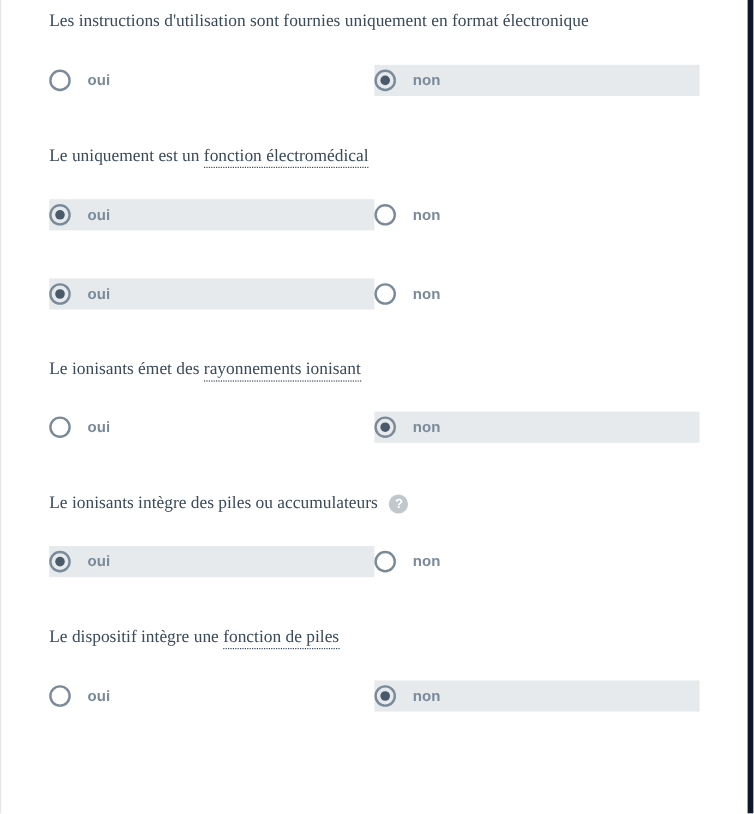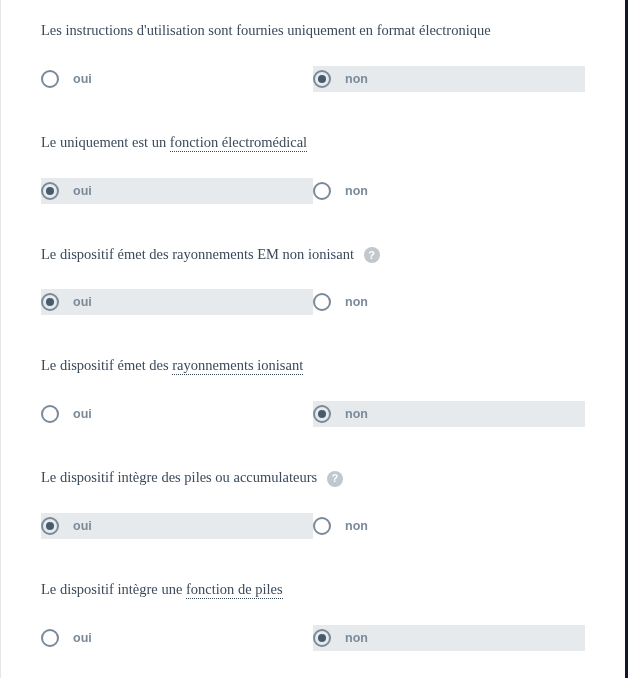--- a/index.html
+++ b/index.html
@@ -5,22 +5,22 @@
   * { box-sizing: border-box; margin: 0; padding: 0; }
   html, body { width: 628px; height: 678px; }
   body {
     font-family: Georgia, 'Times New Roman', serif;
     font-size: 14px;
     color: #3a4a5a;
     background: #fff;
   }
   .panel {
     border-left: 1px solid #e6e6e6;
-    border-right: 3px solid #0f172a;
-    padding: 20px 40px 20px 40px;
+    border-right: 5px solid #0f172a;
+    padding: 8px 40px 20px 40px;
     min-height: 678px;
   }
   .question-block {
     margin-bottom: 40px;
   }
   .question-block:first-child { margin-top: 0; }
   .question-block:last-child { margin-bottom: 0; }
   .question-text {
     font-size: 14.5px;
     color: #3a4a5a;
@@ -124,77 +124,73 @@
         <span class="option-label">oui</span>
       </label>
       <label class="option">
         <span class="radio"></span>
         <span class="option-label">non</span>
       </label>
     </div>
   </div>
 
   <div class="question-block">
-    <div class="question-text">
-      <span>Le dispositif émet des rayonnements EM non ionisant</span>
+    <div class="options-row">
+      <label class="option selected">
+        <span class="radio">
+            <span class="dot"></span>
+          </span>
+        <span class="option-label">oui</span>
+      </label>
+      <label class="option">
+        <span class="radio"></span>
+        <span class="option-label">non</span>
+      </label>
+    </div>
+  </div>
+
+  <div class="question-block">
+    <div class="question-text">
+      <span>Le ionisants émet des </span><span class="underlined">rayonnements ionisant</span>
+    </div>
+    <div class="options-row">
+      <label class="option">
+        <span class="radio"></span>
+        <span class="option-label">oui</span>
+      </label>
+      <label class="option selected">
+        <span class="radio">
+            <span class="dot"></span>
+          </span>
+        <span class="option-label">non</span>
+      </label>
+    </div>
+  </div>
+
+  <div class="question-block">
+    <div class="question-text">
+      <span>Le ionisants intègre des piles ou accumulateurs</span>
       <span class="help-icon">?</span>
     </div>
     <div class="options-row">
       <label class="option selected">
         <span class="radio">
             <span class="dot"></span>
           </span>
         <span class="option-label">oui</span>
       </label>
       <label class="option">
         <span class="radio"></span>
         <span class="option-label">non</span>
       </label>
     </div>
   </div>
 
   <div class="question-block">
     <div class="question-text">
-      <span>Le dispositif émet des </span><span class="underlined">rayonnements ionisant</span>
-    </div>
-    <div class="options-row">
-      <label class="option">
-        <span class="radio"></span>
-        <span class="option-label">oui</span>
-      </label>
-      <label class="option selected">
-        <span class="radio">
-            <span class="dot"></span>
-          </span>
-        <span class="option-label">non</span>
-      </label>
-    </div>
-  </div>
-
-  <div class="question-block">
-    <div class="question-text">
-      <span>Le dispositif intègre des piles ou accumulateurs</span>
-      <span class="help-icon">?</span>
-    </div>
-    <div class="options-row">
-      <label class="option selected">
-        <span class="radio">
-            <span class="dot"></span>
-          </span>
-        <span class="option-label">oui</span>
-      </label>
-      <label class="option">
-        <span class="radio"></span>
-        <span class="option-label">non</span>
-      </label>
-    </div>
-  </div>
-
-  <div class="question-block">
-    <div class="question-text">
       <span>Le dispositif intègre une </span><span class="underlined">fonction de piles</span>
     </div>
     <div class="options-row">
       <label class="option">
         <span class="radio"></span>
         <span class="option-label">oui</span>
       </label>
       <label class="option selected">
         <span class="radio">
             <span class="dot"></span>

